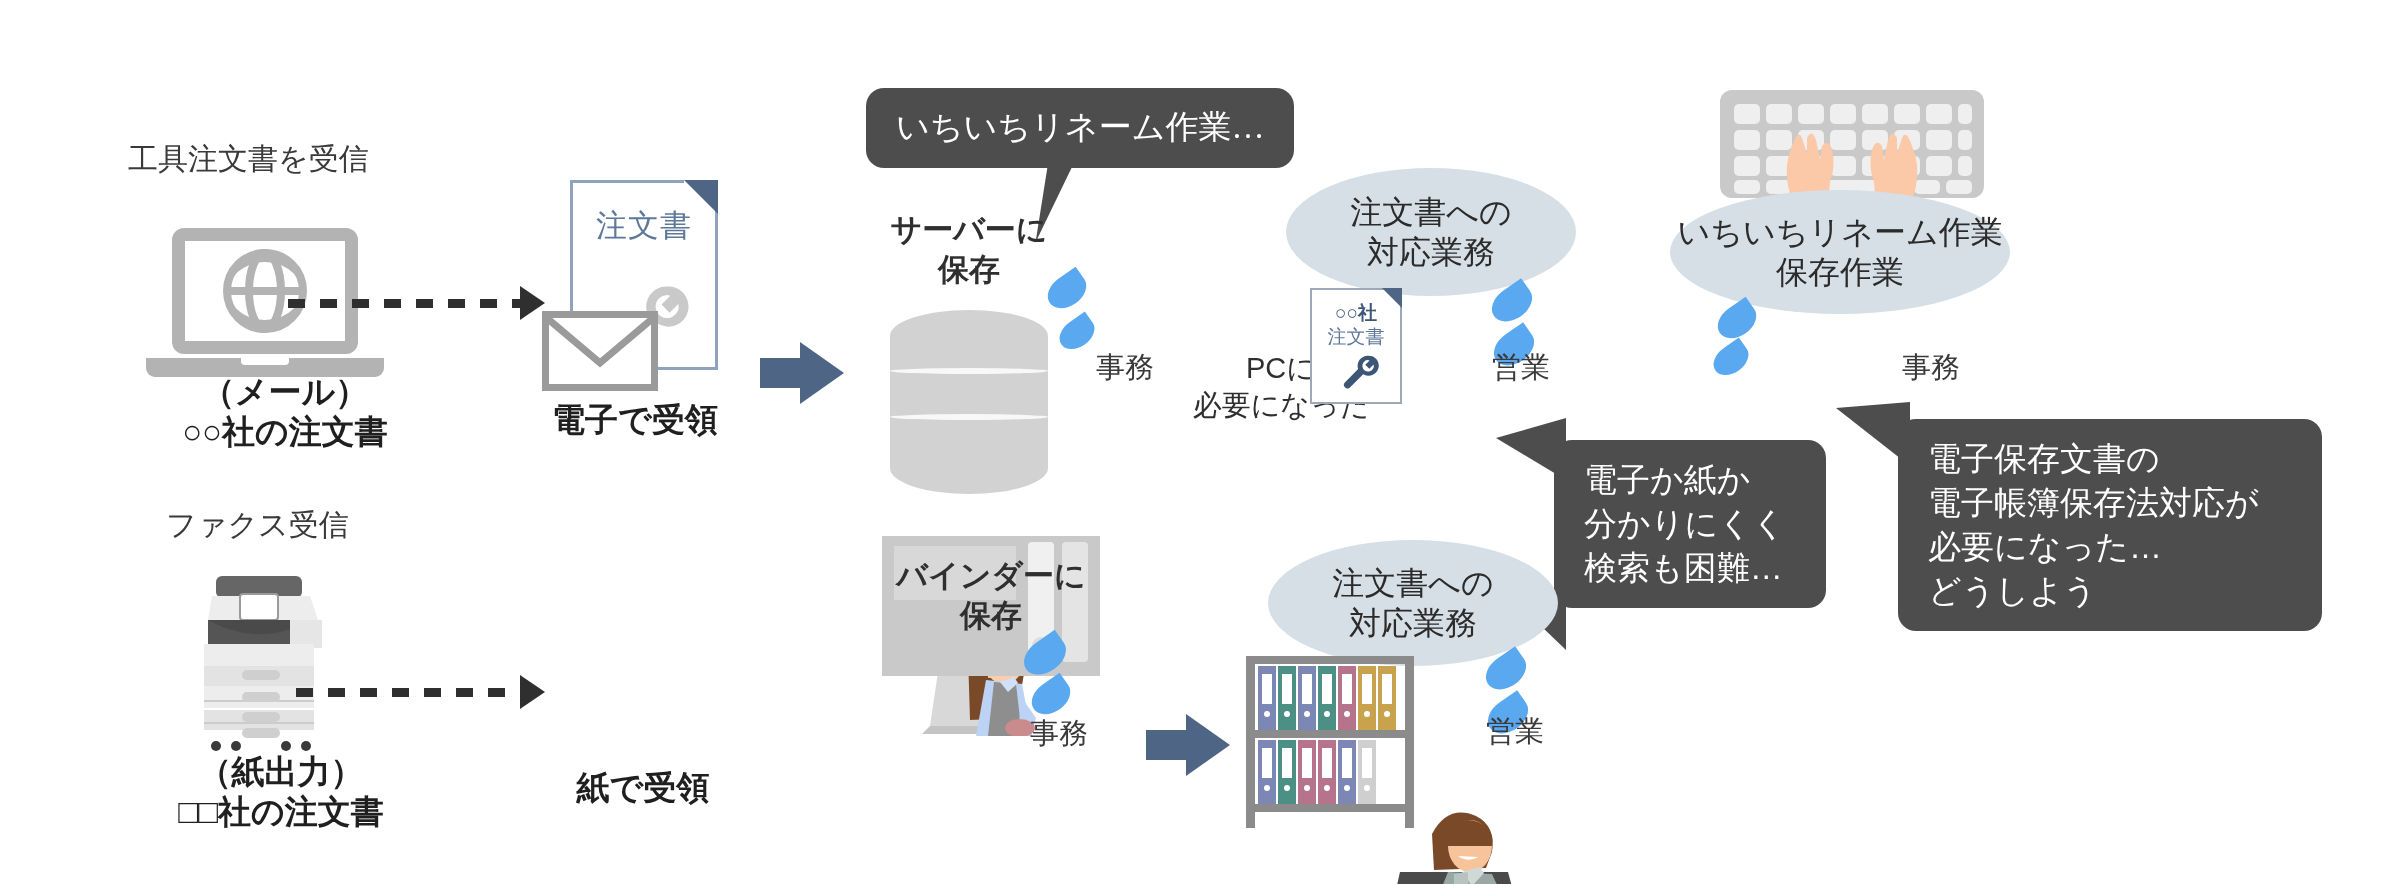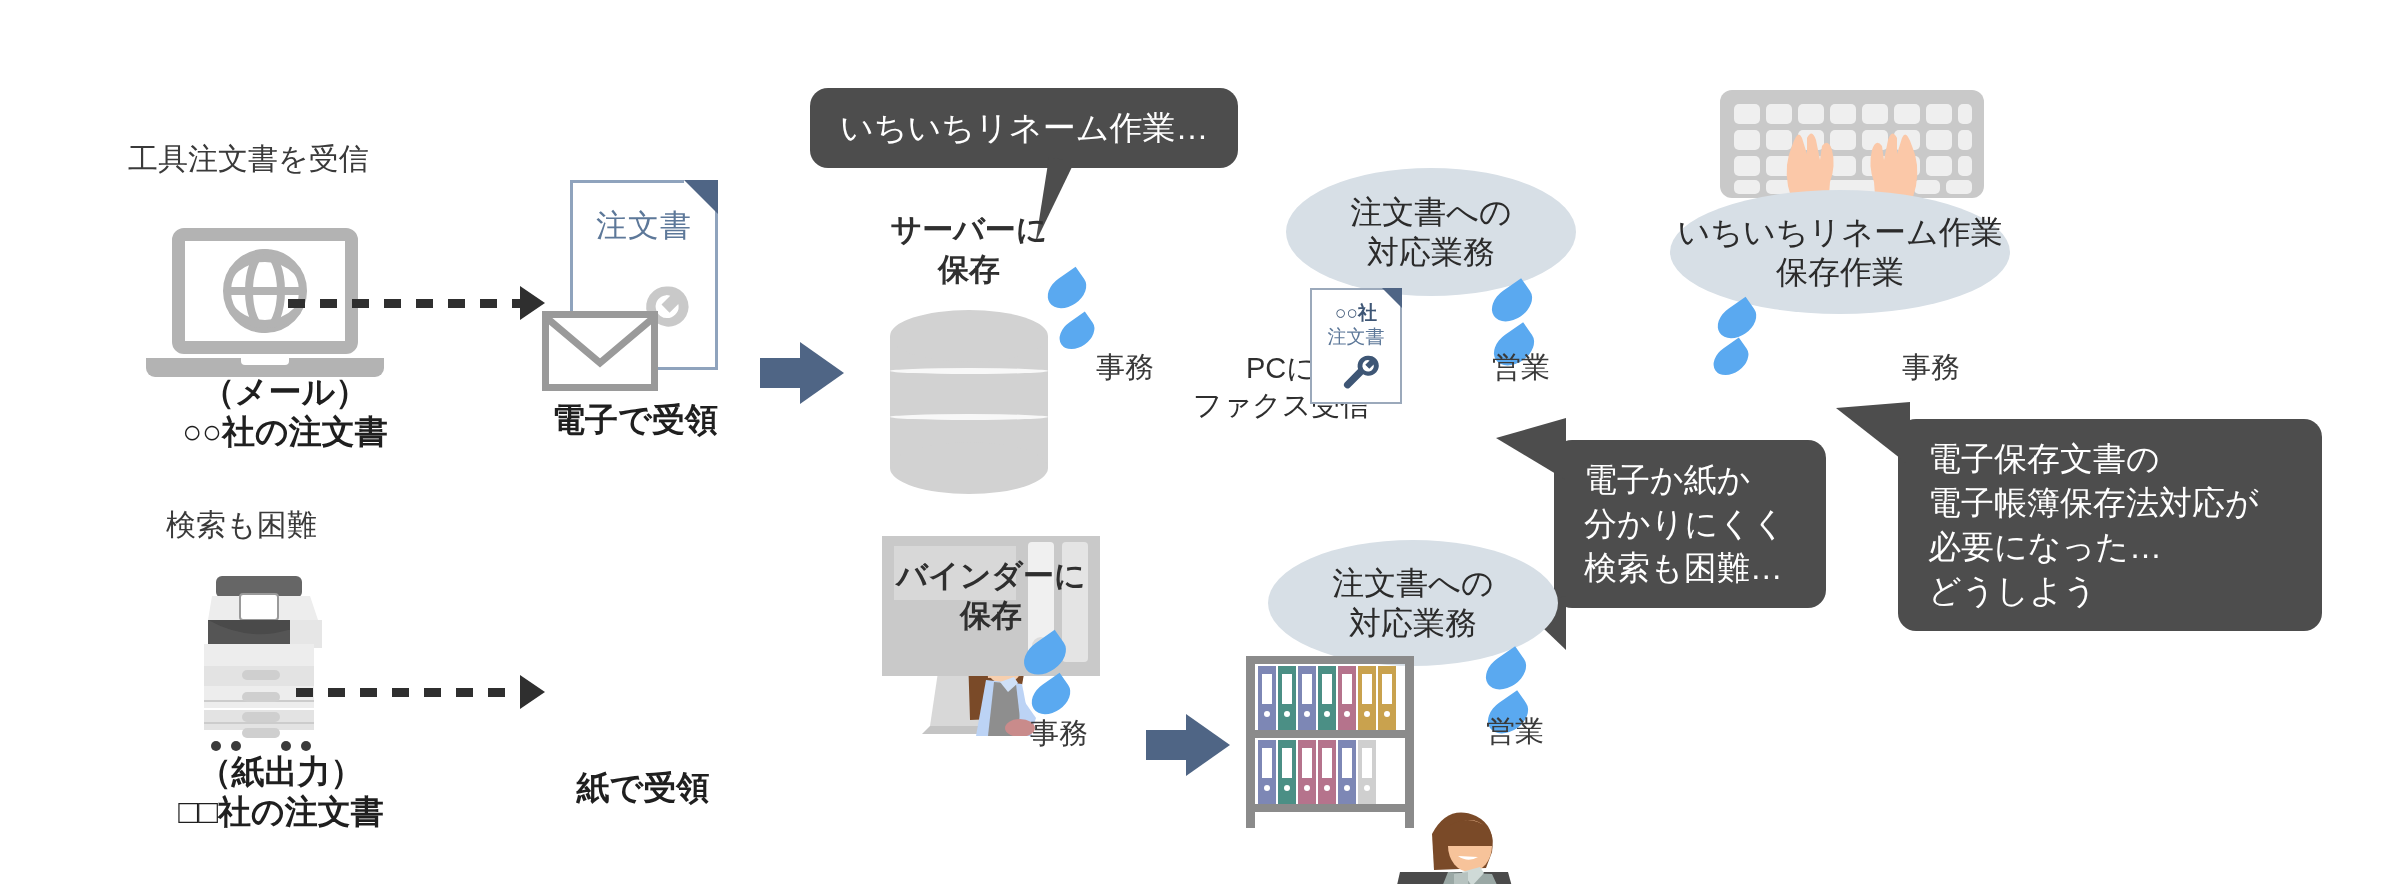--- a/index.html
+++ b/index.html
@@ -111,21 +111,21 @@
     </svg>
   </div>
 
   <div class="abs cap-bold" style="left:542px;top:400px;width:186px;">電子で受領</div>
 
   <div class="abs barrow" style="left:760px;top:262px;">
     <div class="shaft"></div>
       <div class="head"></div>
   </div>
 
-  <div class="abs bub" style="left:810px;top:88px;">
+  <div class="abs bub" style="left:866px;top:88px;font-family:Liberation Serif, serif;">
     <div class="txt">いちいちリネーム作業…</div>
   </div>
   <div class="abs" style="left:1042px;top:160px;width:0;height:0;
               border-left:26px solid #4d4d4d;border-right:12px solid transparent;border-bottom:86px solid transparent;
               transform:rotate(9deg);"></div>
 
   <div class="abs server" style="left:890px;top:168px;">
     <div class="body" style="top:26px;height:132px;"></div>
     <div class="disc" style="top:0;"></div>
     <div class="abs" style="left:0;top:58px;width:158px;height:6px;background:#ffffff;opacity:.85;border-radius:50%/3px;"></div>
@@ -158,21 +158,21 @@
   <div class="abs drop" style="left:1058px;top:320px;width:38px;height:27px;"></div>
   <div class="abs role" style="left:1096px;top:348px;">事務</div>
 
   <div class="abs barrow" style="left:1146px;top:262px;">
     <div class="shaft"></div>
       <div class="head"></div>
   </div>
 
   <div class="abs" style="left:1186px;top:350px;width:190px;">
     <div class="small-note">PCに</div>
-    <div class="small-note">ファクス受信</div>
+    <div class="small-note">必要になった</div>
   </div>
 
   <div class="abs ell" style="left:1286px;top:168px;width:290px;height:128px;">
     <span>
       <span>注文書への</span><br>
       <span>対応業務</span>
     </span>
   </div>
 
   <div class="abs" style="left:1310px;top:288px;">
@@ -269,21 +269,21 @@
 
   <div class="abs bub" style="left:1898px;top:400px;width:424px;margin-top:19px;">
     <div class="txt">電子保存文書の
 電子帳簿保存法対応が
 必要になった…
 どうしよう</div>
   </div>
   <div class="abs" style="left:1836px;top:402px;width:0;height:0;
               border-right:74px solid #4d4d4d;border-top:6px solid transparent;border-bottom:58px solid transparent;"></div>
 
-  <div class="abs cap-light" style="left:166px;top:506px;text-align:left;">検索も困難</div>
+  <div class="abs cap-light" style="left:166px;top:506px;text-align:left;">ファクス受信</div>
 
   <div class="abs" style="left:190px;top:562px;">
     <svg width="150" height="190" viewBox="0 0 150 190">
       <rect x="26" y="14" width="86" height="22" rx="6" fill="#666666"></rect>
       <path d="M22 34 L120 34 L128 58 L18 58 Z" fill="#ededed"></path>
       <rect x="50" y="32" width="38" height="26" rx="3" fill="#ffffff" stroke="#9a9a9a" stroke-width="2"></rect>
       <path d="M18 58 L128 58 L128 82 L18 82 Z" fill="#4a4a4a"></path>
       <path d="M18 58 q40 22 80 10 l30 -2 l0 16 l-110 0 z" fill="#555555"></path>
       <rect x="100" y="58" width="32" height="28" fill="#e6e6e6"></rect>
       <rect x="14" y="82" width="110" height="56" fill="#ededed"></rect>

